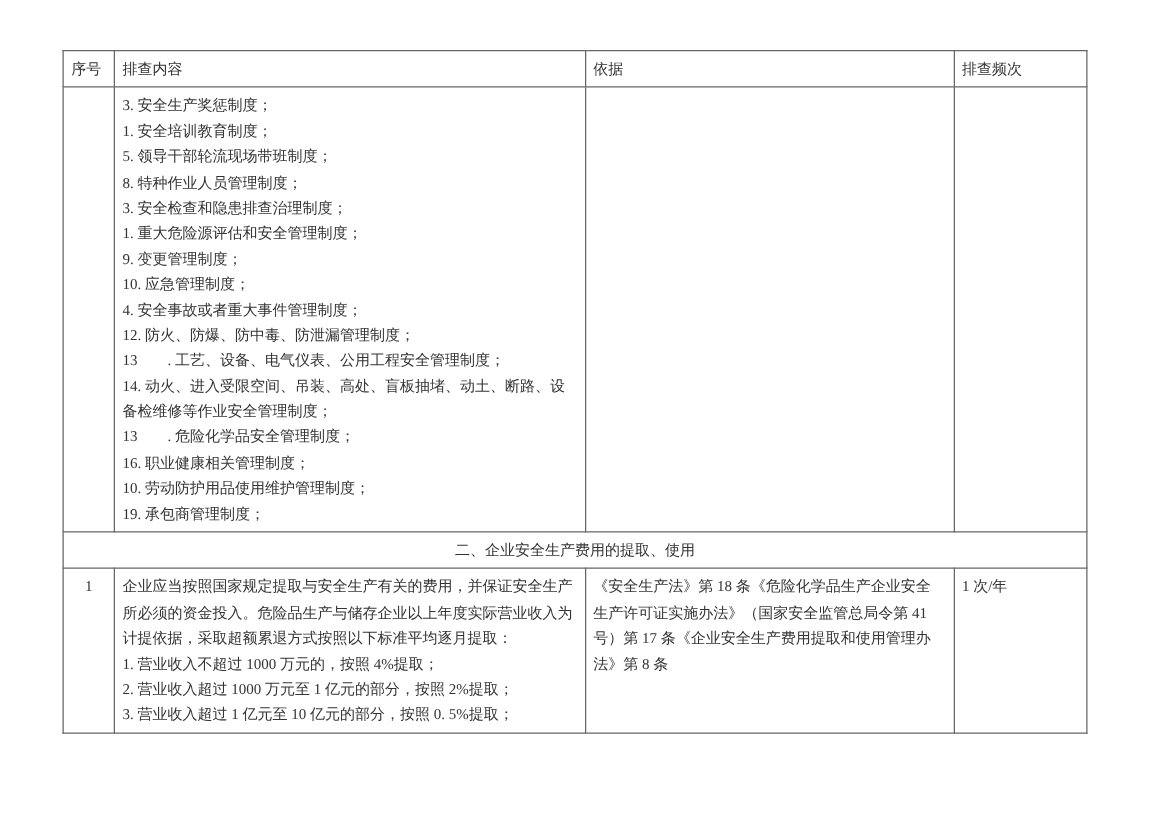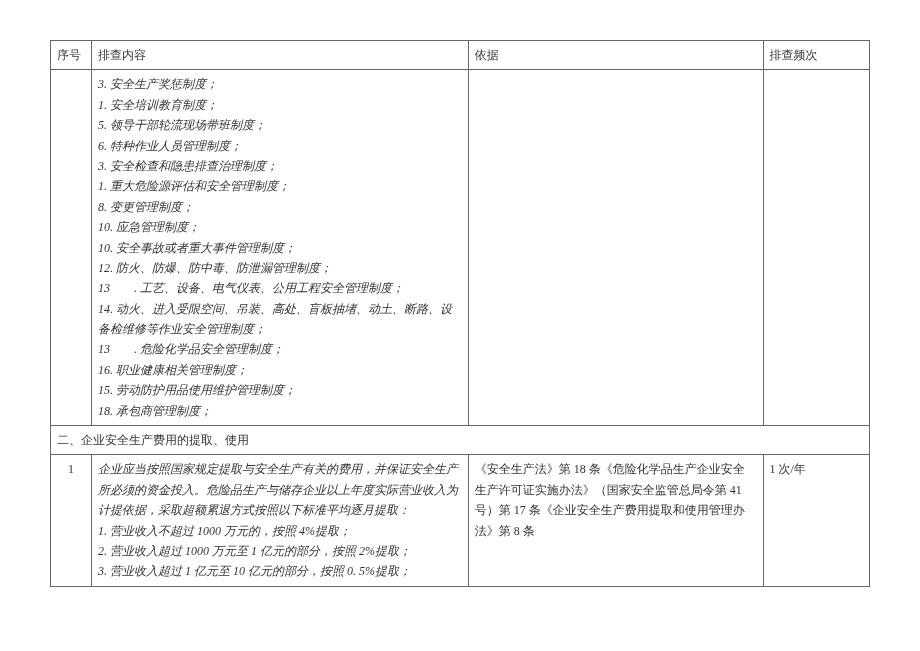--- a/index.html
+++ b/index.html
@@ -20,23 +20,24 @@
       padding: 4px 6px;
       vertical-align: top;
       text-align: left;
       line-height: 1.7;
     }
     th { font-weight: normal; }
     .col-seq { width: 5%; }
     .col-content { width: 46%; }
     .col-basis { width: 36%; }
     .col-freq { width: 13%; }
-    .content-lines div { margin: 0; font-style: italic; }
+    .content-lines div { margin: 0; }
     .section-row td {
       padding: 4px 6px;
+      text-align: center;
     }
     .center { text-align: center; }
   </style>
 </head>
 <body>
 
 <table>
   <colgroup>
     <col class="col-seq">
     <col class="col-content">
@@ -50,33 +51,33 @@
     <th>依据</th>
     <th>排查频次</th>
   </tr>
   <tr>
     <td></td>
     <td>
       <div class="content-lines">
         <div>3. 安全生产奖惩制度；</div>
         <div>1. 安全培训教育制度；</div>
         <div>5. 领导干部轮流现场带班制度；</div>
-        <div>6. 特种作业人员管理制度；</div>
+        <div>8. 特种作业人员管理制度；</div>
         <div>3. 安全检查和隐患排查治理制度；</div>
         <div>1. 重大危险源评估和安全管理制度；</div>
-        <div>8. 变更管理制度；</div>
+        <div>9. 变更管理制度；</div>
         <div>10. 应急管理制度；</div>
-        <div>10. 安全事故或者重大事件管理制度；</div>
+        <div>4. 安全事故或者重大事件管理制度；</div>
         <div>12. 防火、防爆、防中毒、防泄漏管理制度；</div>
         <div>13　　. 工艺、设备、电气仪表、公用工程安全管理制度；</div>
         <div>14. 动火、进入受限空间、吊装、高处、盲板抽堵、动土、断路、设备检维修等作业安全管理制度；</div>
         <div>13　　. 危险化学品安全管理制度；</div>
         <div>16. 职业健康相关管理制度；</div>
-        <div>15. 劳动防护用品使用维护管理制度；</div>
-        <div>18. 承包商管理制度；</div>
+        <div>10. 劳动防护用品使用维护管理制度；</div>
+        <div>19. 承包商管理制度；</div>
       </div>
     </td>
     <td></td>
     <td></td>
   </tr>
   <tr class="section-row">
     <td colspan="4">二、企业安全生产费用的提取、使用</td>
   </tr>
   <tr>
     <td class="center">1</td>

